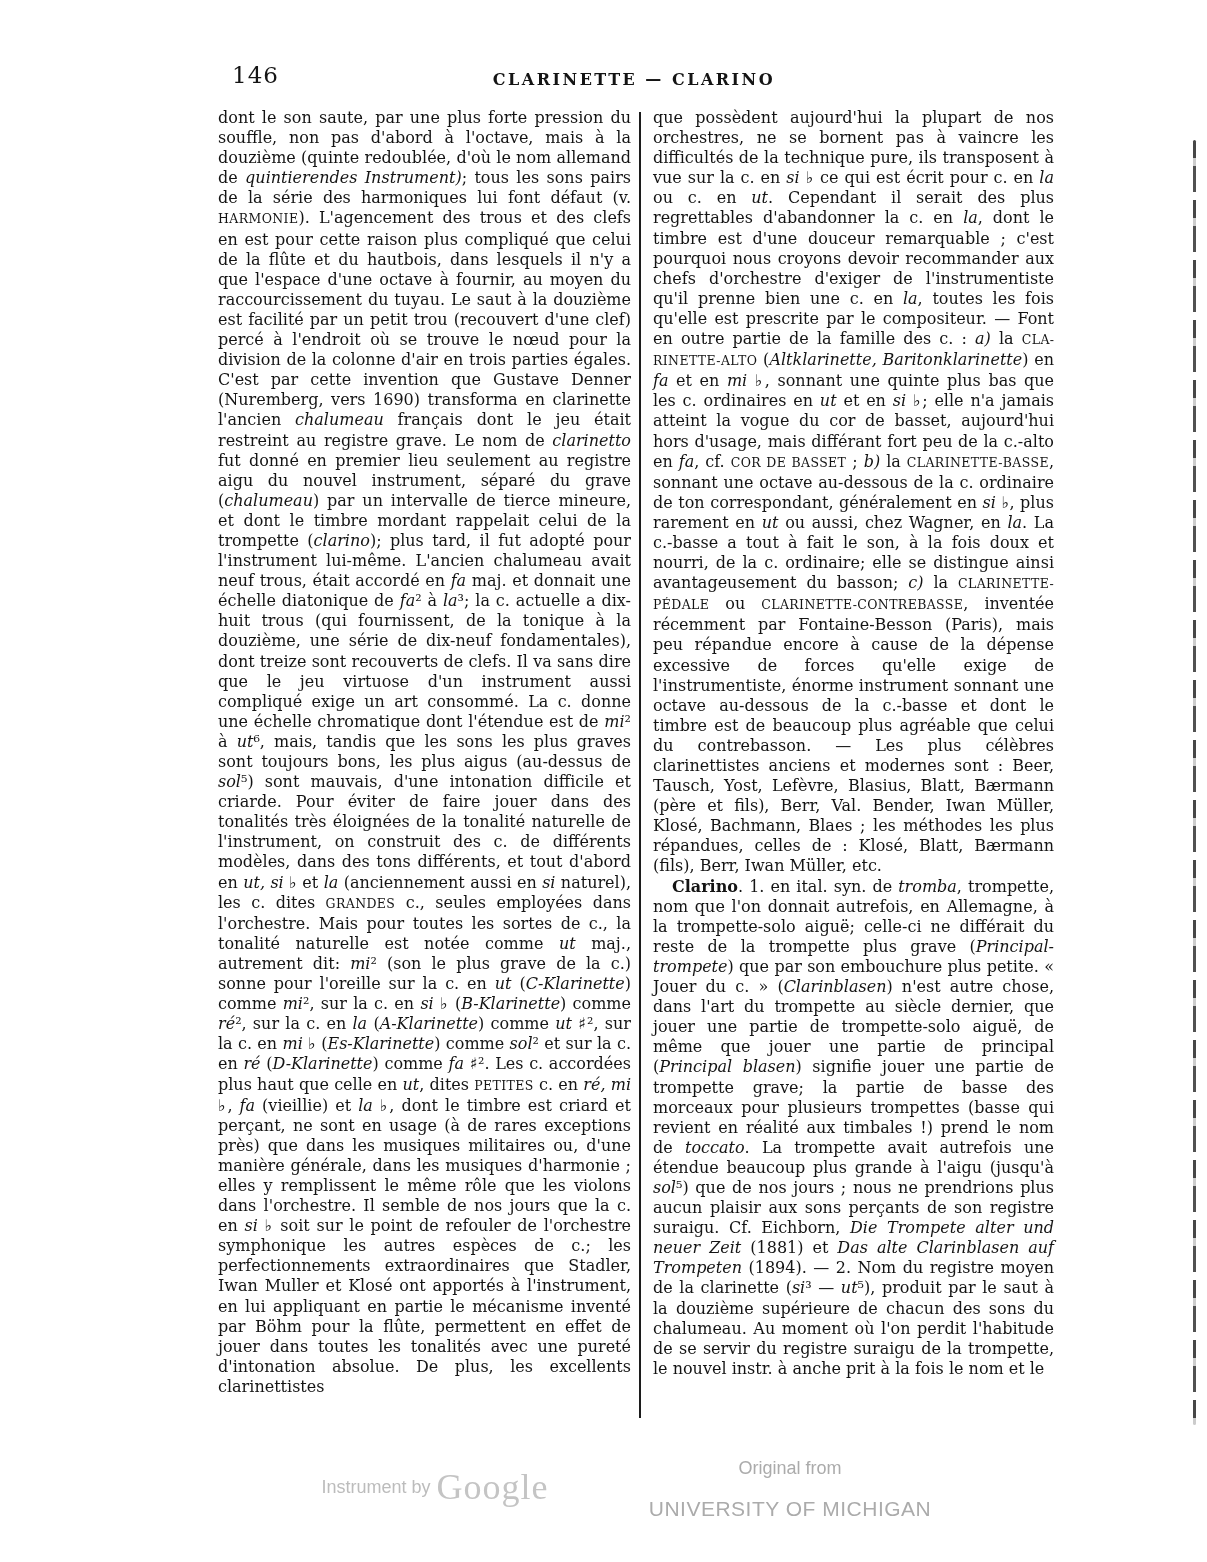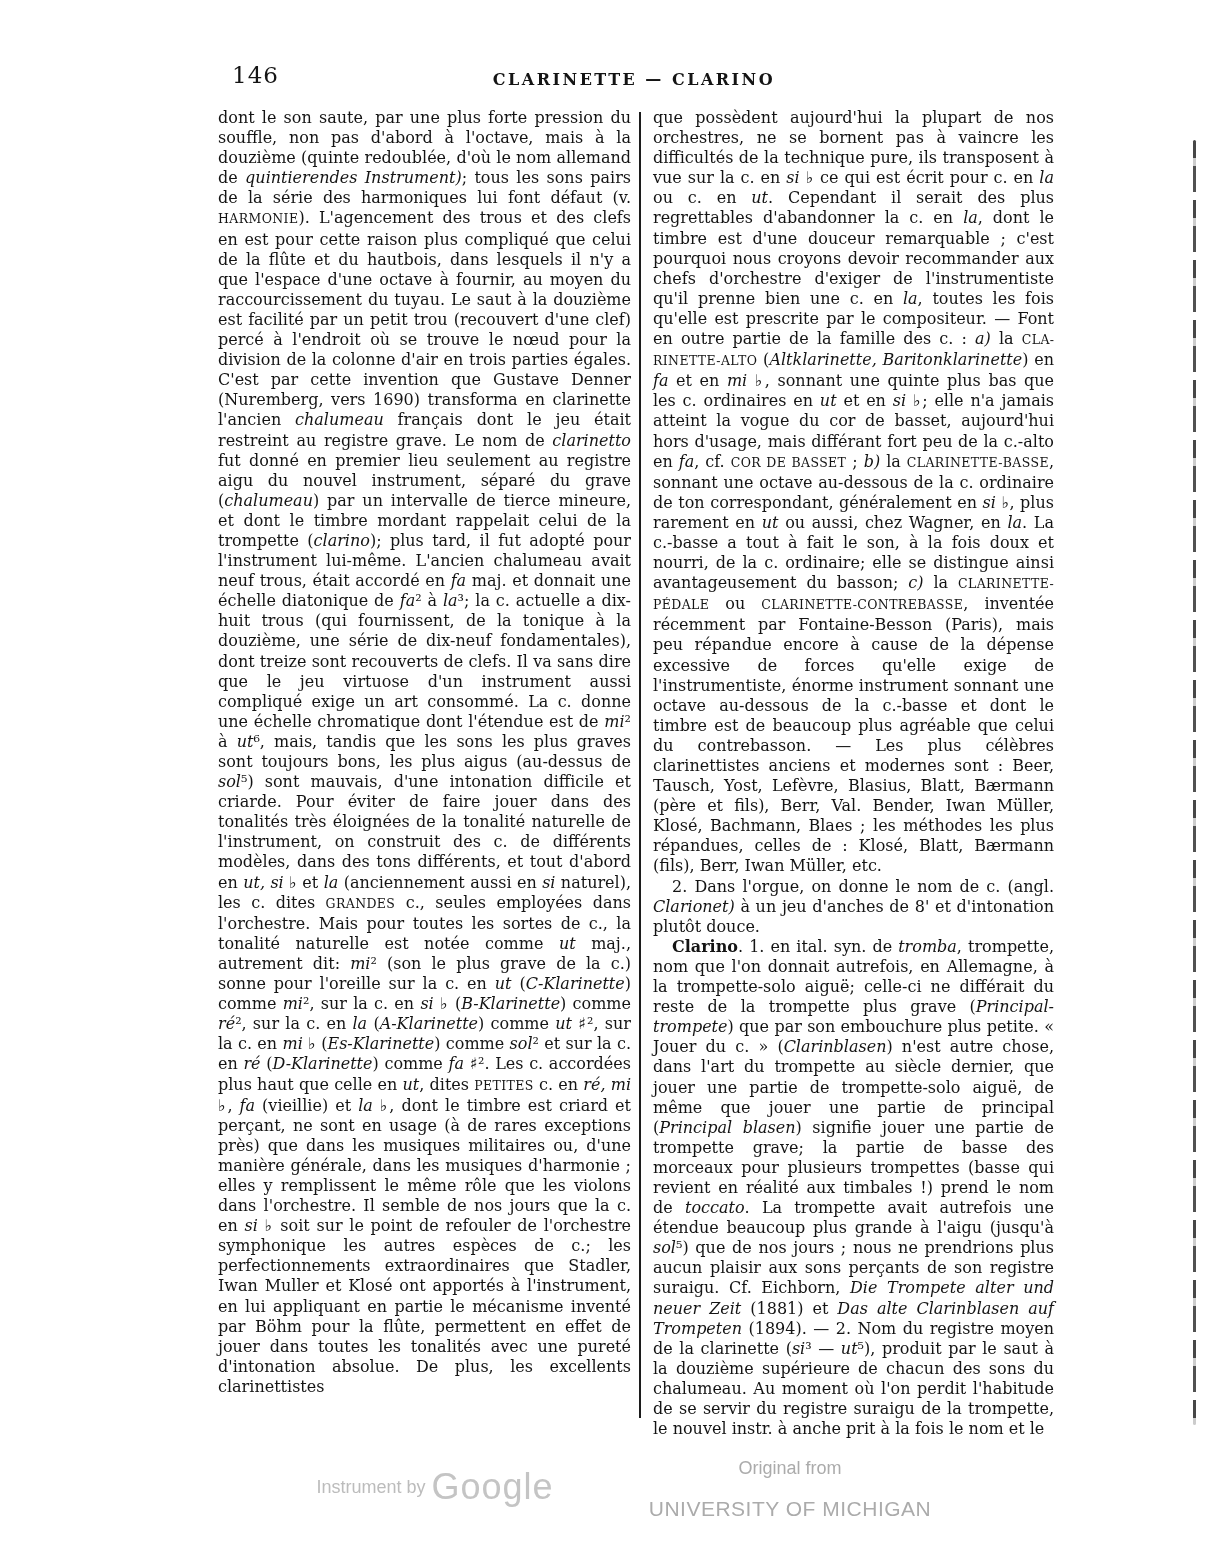--- a/index.html
+++ b/index.html
@@ -49,21 +49,21 @@
       rgba(15,15,15,0.85) 26px 52px, rgba(255,255,255,0) 52px 60px);
     border-radius:2px;opacity:0.85;
   }
   
   .footer-digitized{
     position:absolute;left:290px;top:1466px;width:290px;
     color:#bcbcbc;text-align:center;white-space:nowrap;
     font-family:"Liberation Sans", sans-serif;font-size:18px;
   }
   .footer-digitized .brand{
-    font-family:Liberation Sans, sans-serif;
+    font-family:Liberation Serif, serif;
     font-size:36px;color:#c4c4c4;letter-spacing:1px;
     vertical-align:-6px;padding-left:6px;
   }
   .footer-original{
     position:absolute;left:640px;top:1458px;width:300px;
     color:#ababab;text-align:center;
     font-family:"Liberation Sans", sans-serif;
   }
   .footer-original .line1{font-size:18px;margin-bottom:18px;}
   .footer-original .line2{font-size:21px;letter-spacing:0.5px;
@@ -81,21 +81,20 @@
   <div class="columns">
 
     <div class="col col-left">
       <p>dont le son saute, par une plus forte pression du souffle, non pas d'abord à l'octave, mais à la douzième (quinte redoublée, d'où le nom allemand de <i>quintierendes Instrument)</i>; tous les sons pairs de la série des harmoniques lui font défaut (v. <span class="sc">harmonie</span>). L'agencement des trous et des clefs en est pour cette raison plus compliqué que celui de la flûte et du hautbois, dans lesquels il n'y a que l'espace d'une octave à fournir, au moyen du raccourcissement du tuyau. Le saut à la douzième est facilité par un petit trou (recouvert d'une clef) percé à l'endroit où se trouve le nœud pour la division de la colonne d'air en trois parties égales. C'est par cette invention que Gustave Denner (Nuremberg, vers 1690) transforma en clarinette l'ancien <i>chalumeau</i> français dont le jeu était restreint au registre grave. Le nom de <i>clarinetto</i> fut donné en premier lieu seulement au registre aigu du nouvel instrument, séparé du grave (<i>chalumeau</i>) par un intervalle de tierce mineure, et dont le timbre mordant rappelait celui de la trompette (<i>clarino</i>); plus tard, il fut adopté pour l'instrument lui-même. L'ancien chalumeau avait neuf trous, était accordé en <i>fa</i> maj. et donnait une échelle diatonique de <i>fa</i>² à <i>la</i>³; la c. actuelle a dix-huit trous (qui fournissent, de la tonique à la douzième, une série de dix-neuf fondamentales), dont treize sont recouverts de clefs. Il va sans dire que le jeu virtuose d'un instrument aussi compliqué exige un art consommé. La c. donne une échelle chromatique dont l'étendue est de <i>mi</i>² à <i>ut</i>⁶, mais, tandis que les sons les plus graves sont toujours bons, les plus aigus (au-dessus de <i>sol</i>⁵) sont mauvais, d'une intonation difficile et criarde. Pour éviter de faire jouer dans des tonalités très éloignées de la tonalité naturelle de l'instrument, on construit des c. de différents modèles, dans des tons différents, et tout d'abord en <i>ut, si</i> ♭ et <i>la</i> (anciennement aussi en <i>si</i> naturel), les c. dites <span class="sc">grandes</span> c., seules employées dans l'orchestre. Mais pour toutes les sortes de c., la tonalité naturelle est notée comme <i>ut</i> maj., autrement dit: <i>mi</i>² (son le plus grave de la c.) sonne pour l'oreille sur la c. en <i>ut</i> (<i>C-Klarinette</i>) comme <i>mi</i>², sur la c. en <i>si</i> ♭ (<i>B-Klarinette</i>) comme <i>ré</i>², sur la c. en <i>la</i> (<i>A-Klarinette</i>) comme <i>ut</i> ♯², sur la c. en <i>mi</i> ♭ (<i>Es-Klarinette</i>) comme <i>sol</i>² et sur la c. en <i>ré</i> (<i>D-Klarinette</i>) comme <i>fa</i> ♯². Les c. accordées plus haut que celle en <i>ut</i>, dites <span class="sc">petites</span> c. en <i>ré, mi</i> ♭, <i>fa</i> (vieillie) et <i>la</i> ♭, dont le timbre est criard et perçant, ne sont en usage (à de rares exceptions près) que dans les musiques militaires ou, d'une manière générale, dans les musiques d'harmonie ; elles y remplissent le même rôle que les violons dans l'orchestre. Il semble de nos jours que la c. en <i>si</i> ♭ soit sur le point de refouler de l'orchestre symphonique les autres espèces de c.; les perfectionnements extraordinaires que Stadler, Iwan Muller et Klosé ont apportés à l'instrument, en lui appliquant en partie le mécanisme inventé par Böhm pour la flûte, permettent en effet de jouer dans toutes les tonalités avec une pureté d'intonation absolue. De plus, les excellents clarinettistes</p>
     </div>
 
     <div class="col-divider"></div>
 
     <div class="col col-right">
       <p>que possèdent aujourd'hui la plupart de nos orchestres, ne se bornent pas à vaincre les difficultés de la technique pure, ils transposent à vue sur la c. en <i>si</i> ♭ ce qui est écrit pour c. en <i>la</i> ou c. en <i>ut</i>. Cependant il serait des plus regrettables d'abandonner la c. en <i>la</i>, dont le timbre est d'une douceur remarquable ; c'est pourquoi nous croyons devoir recommander aux chefs d'orchestre d'exiger de l'instrumentiste qu'il prenne bien une c. en <i>la</i>, toutes les fois qu'elle est prescrite par le compositeur. — Font en outre partie de la famille des c. : <i>a)</i> la <span class="sc">cla­rinette-alto</span> (<i>Altklarinette, Baritonklarinette</i>) en <i>fa</i> et en <i>mi</i> ♭, sonnant une quinte plus bas que les c. ordinaires en <i>ut</i> et en <i>si</i> ♭; elle n'a jamais atteint la vogue du cor de basset, aujourd'hui hors d'usage, mais différant fort peu de la c.-alto en <i>fa</i>, cf. <span class="sc">cor de basset</span> ; <i>b)</i> la <span class="sc">cla­rinette-basse</span>, sonnant une octave au-dessous de la c. ordinaire de ton correspondant, généralement en <i>si</i> ♭, plus rarement en <i>ut</i> ou aussi, chez Wagner, en <i>la</i>. La c.-basse a tout à fait le son, à la fois doux et nourri, de la c. ordinaire; elle se distingue ainsi avantageusement du basson; <i>c)</i> la <span class="sc">clarinette-pédale</span> ou <span class="sc">clarinette-contrebasse</span>, inventée récemment par Fontaine-Besson (Paris), mais peu répandue encore à cause de la dépense excessive de forces qu'elle exige de l'instrumentiste, énorme instrument sonnant une octave au-dessous de la c.-basse et dont le timbre est de beaucoup plus agréable que celui du contrebasson. — Les plus célèbres clarinettistes anciens et modernes sont : Beer, Tausch, Yost, Lefèvre, Blasius, Blatt, Bærmann (père et fils), Berr, Val. Bender, Iwan Müller, Klosé, Bachmann, Blaes ; les méthodes les plus répandues, celles de :  Klosé, Blatt, Bærmann (fils), Berr, Iwan Müller, etc.</p>
-      <p class="indent">2. Dans l'orgue, on donne le nom de c. (angl. <i>Clarionet)</i> à un jeu d'anches de 8' et d'intonation plutôt douce.</p>
       <p class="indent"><b>Clarino</b>. 1. en ital. syn. de <i>tromba</i>, trompette, nom que l'on donnait autrefois, en Allemagne, à la trompette-solo aiguë; celle-ci ne différait du reste de la trompette plus grave (<i>Principal-trompete</i>) que par son embouchure plus petite. « Jouer du c. » (<i>Clarinblasen</i>) n'est autre chose, dans l'art du trompette au siècle dernier, que jouer une partie de trompette-solo aiguë, de même que jouer une partie de principal (<i>Principal blasen</i>) signifie jouer une partie de trompette grave; la partie de basse des morceaux pour plusieurs trompettes (basse qui revient en réalité aux timbales !) prend le nom de <i>toccato</i>. La trompette avait autrefois une étendue beaucoup plus grande à l'aigu (jusqu'à <i>sol</i>⁵) que de nos jours ; nous ne prendrions plus aucun plaisir aux sons perçants de son registre suraigu. Cf. Eichborn, <i>Die Trompete alter und neuer Zeit</i> (1881) et <i>Das alte Clarinblasen auf Trompeten</i> (1894). — 2. Nom du registre moyen de la clarinette (<i>si</i>³ — <i>ut</i>⁵), produit par le saut à la douzième supérieure de chacun des sons du chalumeau. Au moment où l'on perdit l'habitude de se servir du registre suraigu de la trompette, le nouvel instr. à anche prit à la fois le nom et le</p>
     </div>
 
   </div>
 
   <div class="edge-artifact"></div>
 
   <div class="footer-digitized">
     <span>Instrument by</span><span class="brand">Google</span>
   </div>

